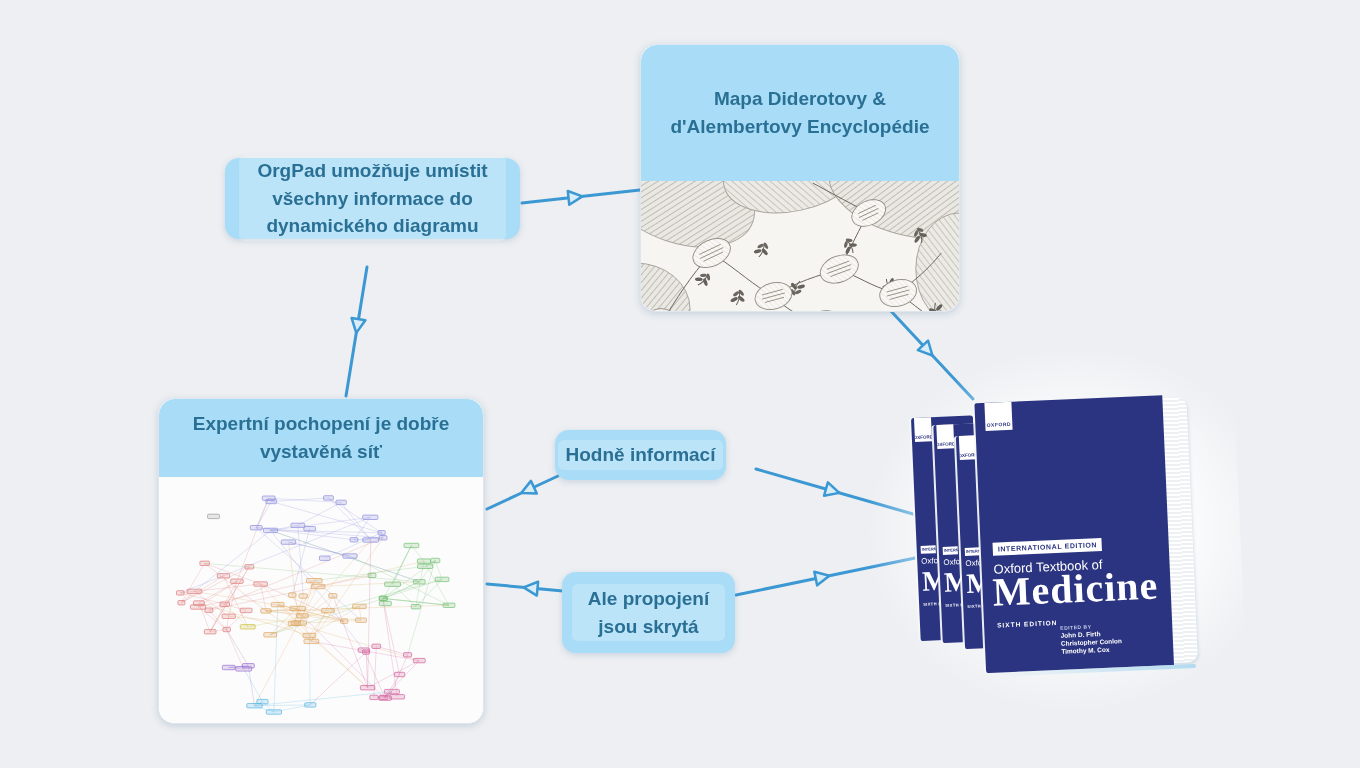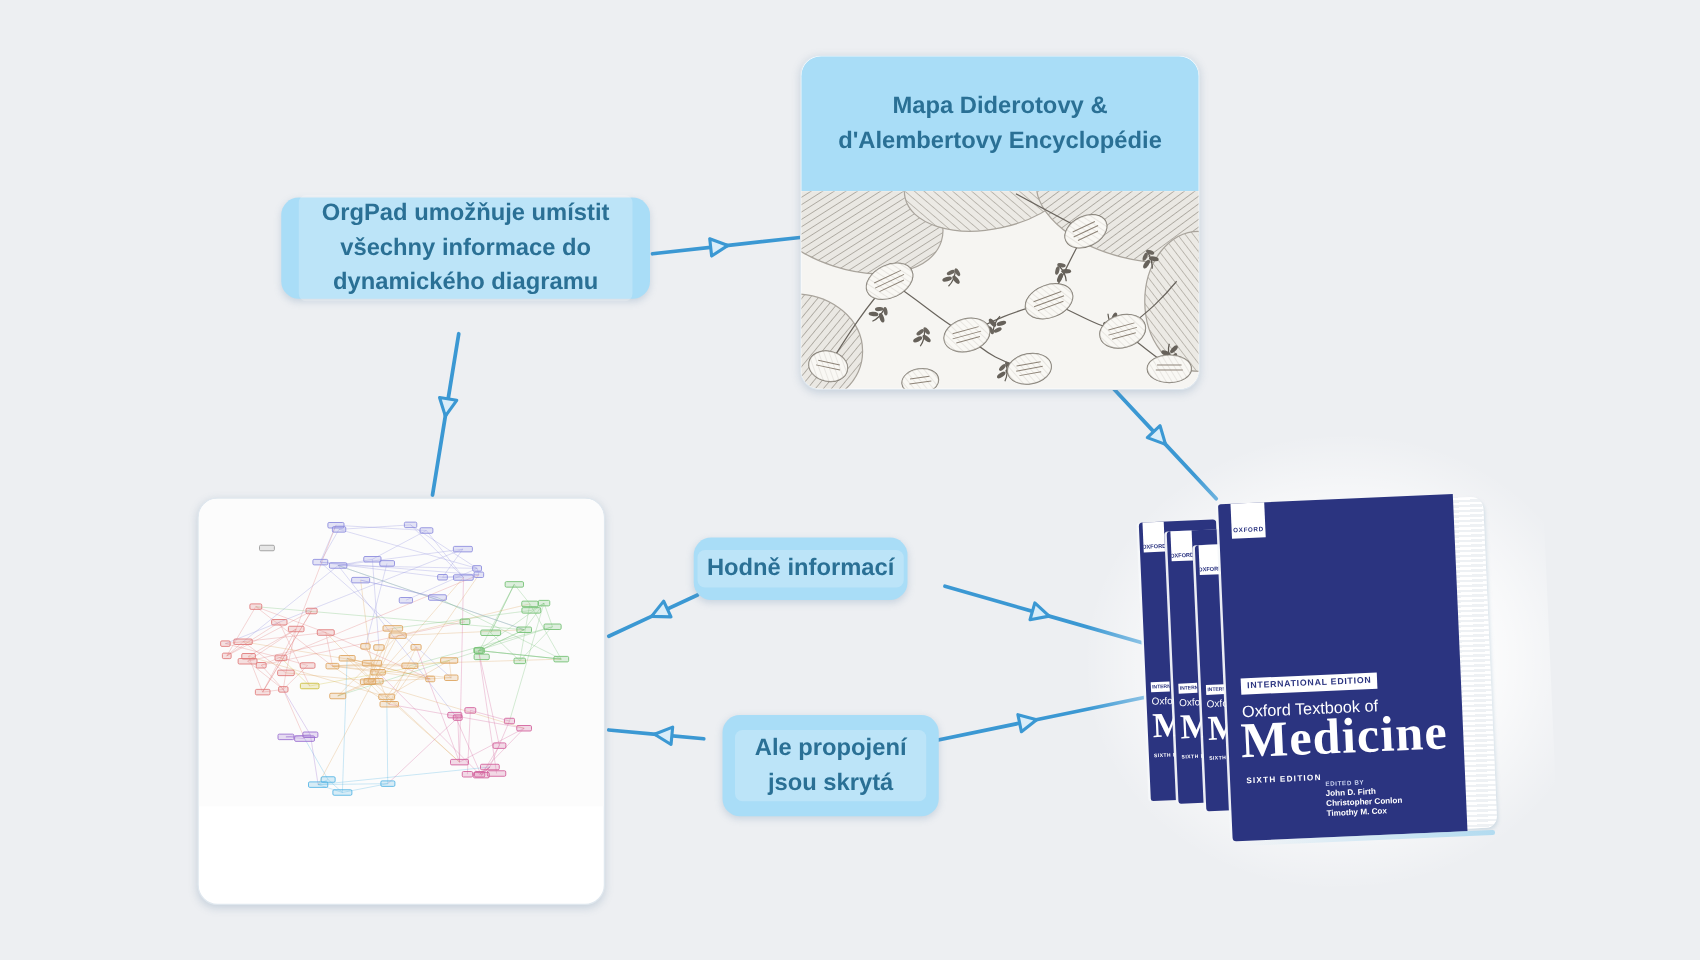--- a/index.html
+++ b/index.html
@@ -98,21 +98,21 @@
       <line x1="563" y1="591" x2="525" y2="587.5" stroke="#3b98d3" stroke-width="3" stroke-linecap="round" marker-end="url(#ah)"></line>
       <line x1="525" y1="587.5" x2="487" y2="584" stroke="#3b98d3" stroke-width="3" stroke-linecap="round"></line>
     </g>
     <g>
       <line x1="736" y1="595" x2="828" y2="576" stroke="#3b98d3" stroke-width="3" stroke-linecap="round" marker-end="url(#ah)"></line>
       <line x1="828" y1="576" x2="920" y2="557" stroke="#3b98d3" stroke-width="3" stroke-linecap="round"></line>
     </g>
   </svg>
 
 <div class="card" style="left:640px;top:44px;width:318px;height:266px;">
-  <div class="card-header" style="height:108px;border-radius:16px 16px 0 0;">Mapa Diderotovy &amp; d'Alembertovy Encyclopédie</div>
+  <div class="card-header" style="height:136px;border-radius:16px 16px 0 0;">Mapa Diderotovy &amp; d'Alembertovy Encyclopédie</div>
   <div class="card-body" style="height:158px;">
     <svg width="318" height="158" viewBox="0 0 324 158" preserveAspectRatio="none">
       <defs>
         <pattern id="hA" width="5" height="5" patternUnits="userSpaceOnUse" patternTransform="rotate(40)">
           <rect width="5" height="5" fill="#eae8e3"></rect>
             <line x1="0" y1="0" x2="0" y2="5" stroke="#9c978e" stroke-width="1.1"></line>
         </pattern>
         <pattern id="hA2" width="5" height="5" patternUnits="userSpaceOnUse" patternTransform="rotate(-38)">
           <rect width="5" height="5" fill="#eceae5"></rect>
             <line x1="0" y1="0" x2="0" y2="5" stroke="#a39e95" stroke-width="1"></line>
@@ -206,20 +206,21 @@
       </g>
     </svg>
   </div>
 </div>
 
 <div class="bubble" style="left:225px;top:158px;width:295px;height:81px;padding:0 14px;box-sizing:border-box;">
   <span class="inner">OrgPad umožňuje umístit všechny informace do dynamického diagramu</span>
 </div>
 
 <div class="card" style="left:158px;top:398px;width:324px;height:324px;">
+  <div class="card-header" style="height:78px;border-radius:16px 16px 0 0;">Expertní pochopení je dobře vystavěná síť</div>
   <div class="card-body" style="height:246px;">
     <svg id="network-svg" width="322" height="246" viewBox="0 0 320 246">
         <g>
           <line x1="108.7" y1="21.2" x2="96.2" y2="50.7" stroke="#8c8cde" stroke-opacity="0.4" stroke-width="0.6"></line>
           <line x1="181.1" y1="25.4" x2="108.7" y2="21.2" stroke="#8c8cde" stroke-opacity="0.4" stroke-width="0.6"></line>
           <line x1="96.2" y1="50.7" x2="194.0" y2="62.8" stroke="#8c8cde" stroke-opacity="0.4" stroke-width="0.6"></line>
           <line x1="223.1" y1="60.8" x2="96.2" y2="50.7" stroke="#8c8cde" stroke-opacity="0.4" stroke-width="0.6"></line>
           <line x1="168.4" y1="20.9" x2="210.8" y2="63.0" stroke="#8c8cde" stroke-opacity="0.4" stroke-width="0.6"></line>
           <line x1="223.1" y1="60.8" x2="221.7" y2="55.7" stroke="#8c8cde" stroke-opacity="0.4" stroke-width="0.6"></line>
           <line x1="190.0" y1="79.0" x2="128.5" y2="65.1" stroke="#8c8cde" stroke-opacity="0.4" stroke-width="0.6"></line>
@@ -463,21 +464,21 @@
           <rect x="47.6" y="37.2" width="11.9" height="4.4" rx="1" fill="#9a9a9a" fill-opacity="0.22" stroke="#9a9a9a" stroke-width="0.7"></rect>
         </g>
       </svg>
   </div>
 </div>
 
 <div class="bubble" style="left:555px;top:430px;width:171px;height:50px;">
   <span class="inner">Hodně informací</span>
 </div>
 
-<div class="bubble" style="left:562px;top:572px;width:173px;height:81px;padding:0 10px;box-sizing:border-box;margin-left:16px;">
+<div class="bubble" style="left:562px;top:572px;width:173px;height:81px;padding:0 10px;box-sizing:border-box;">
   <span class="inner">Ale propojení jsou skrytá</span>
 </div>
 
 <div class="books">
   <div class="books-halo"></div>
 
   <div class="pages"></div>
 
   <div class="bb" style="left:16px;top:42px;width:62px;height:223px;">
     <div class="oxford-tab">OXFORD</div>

